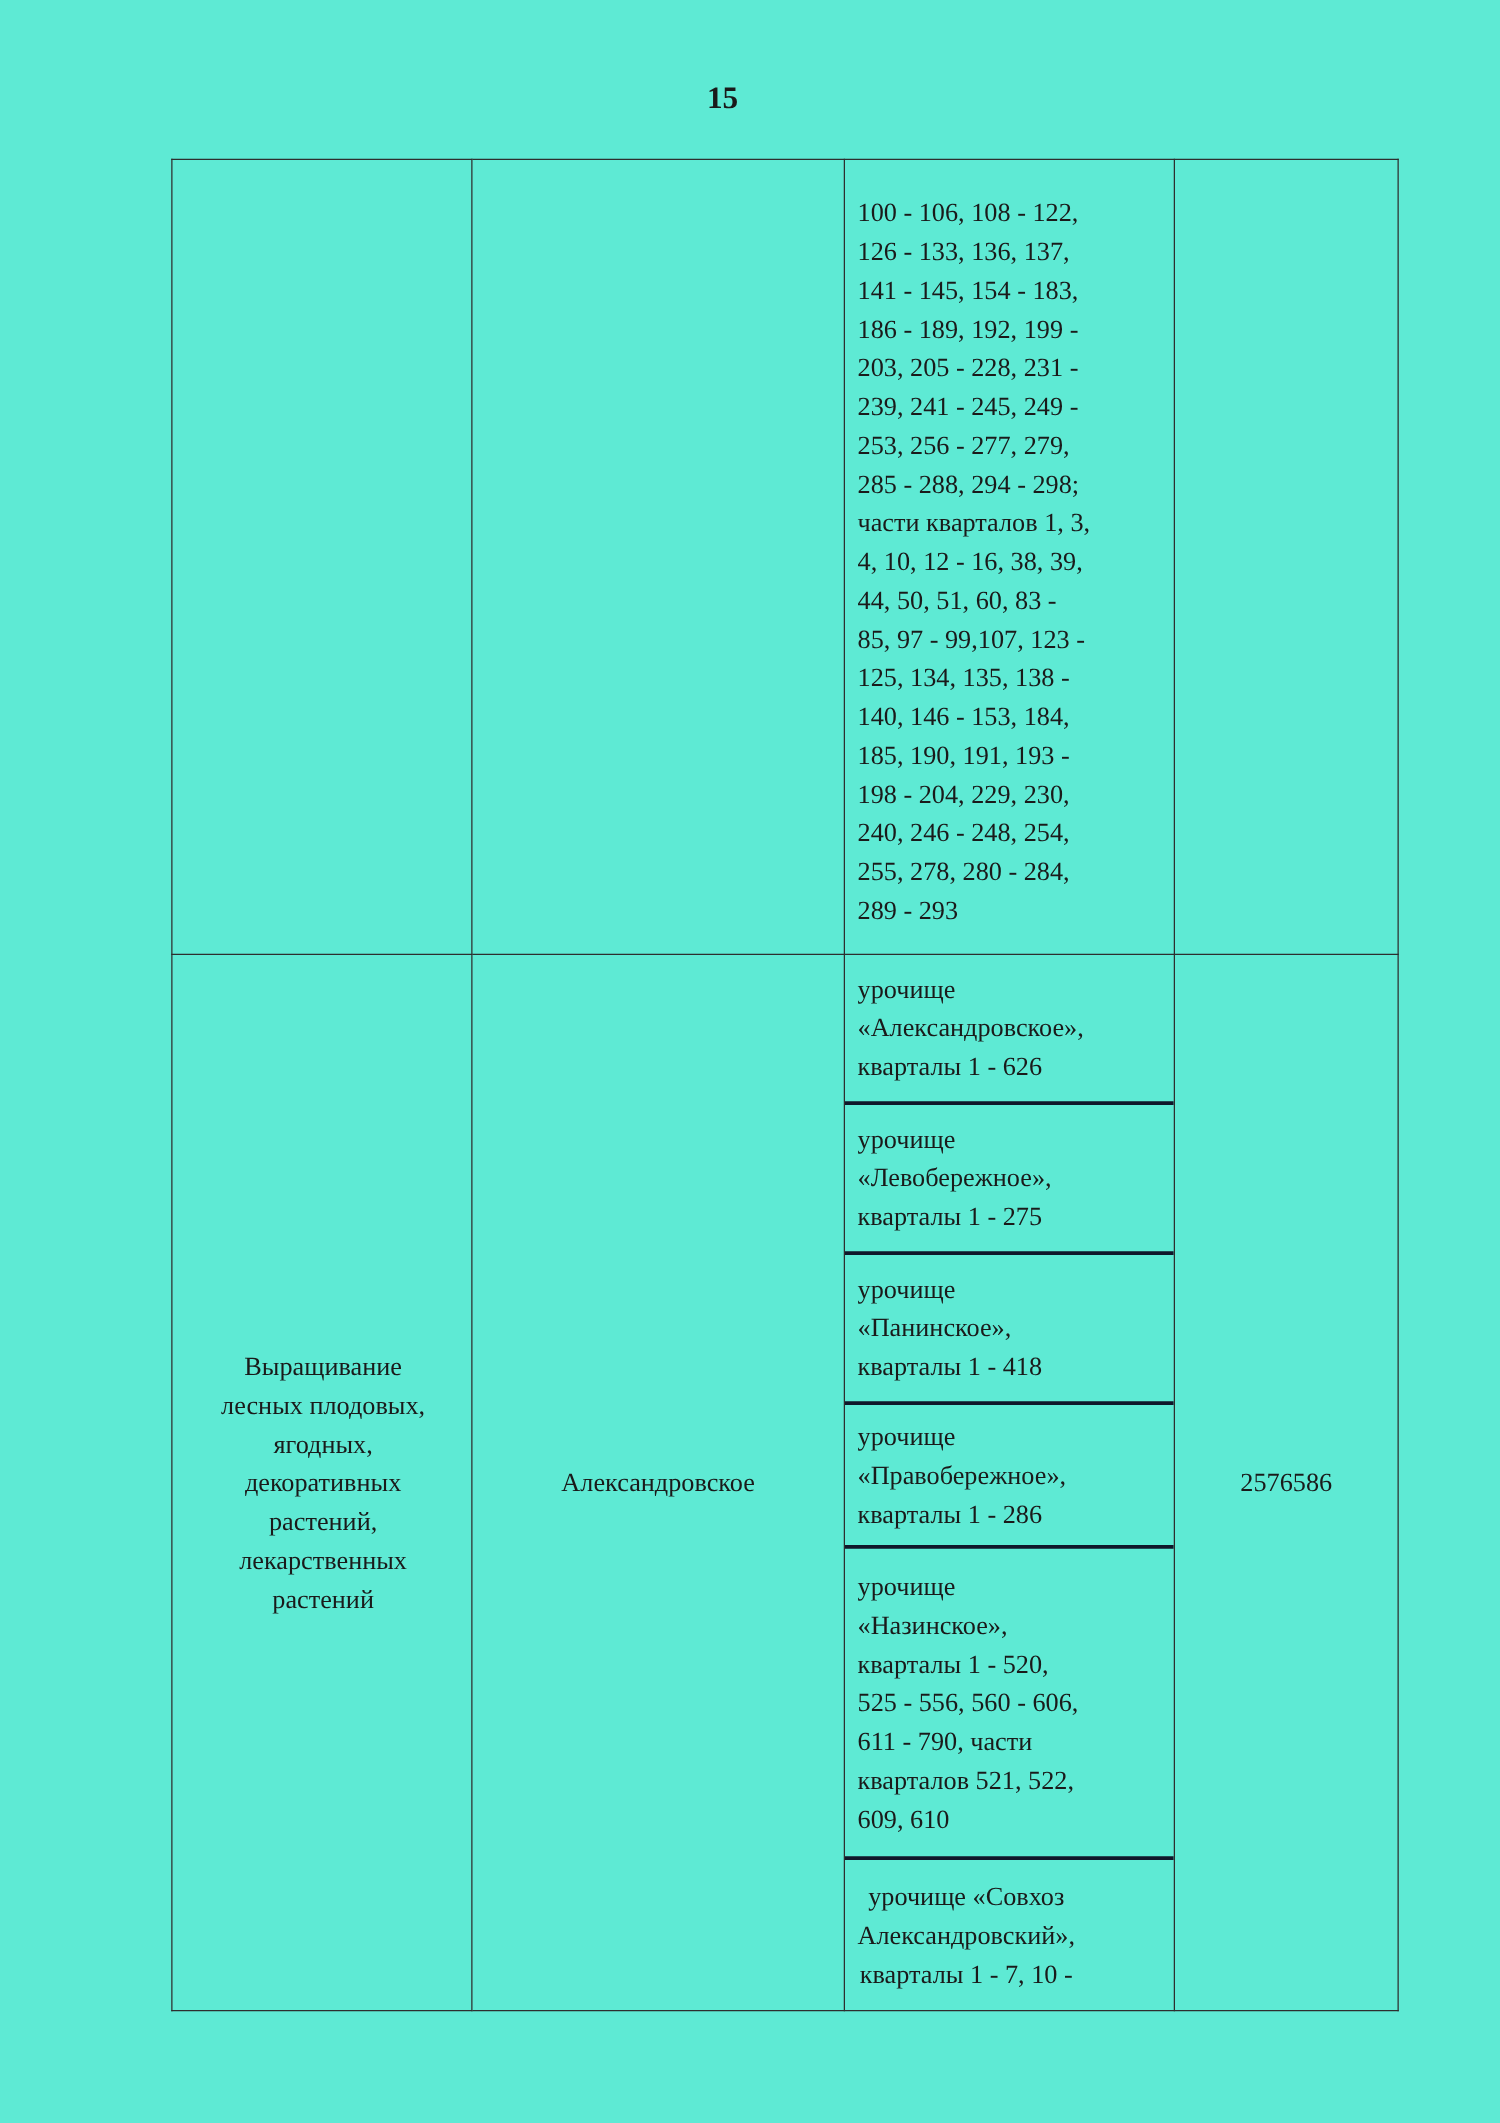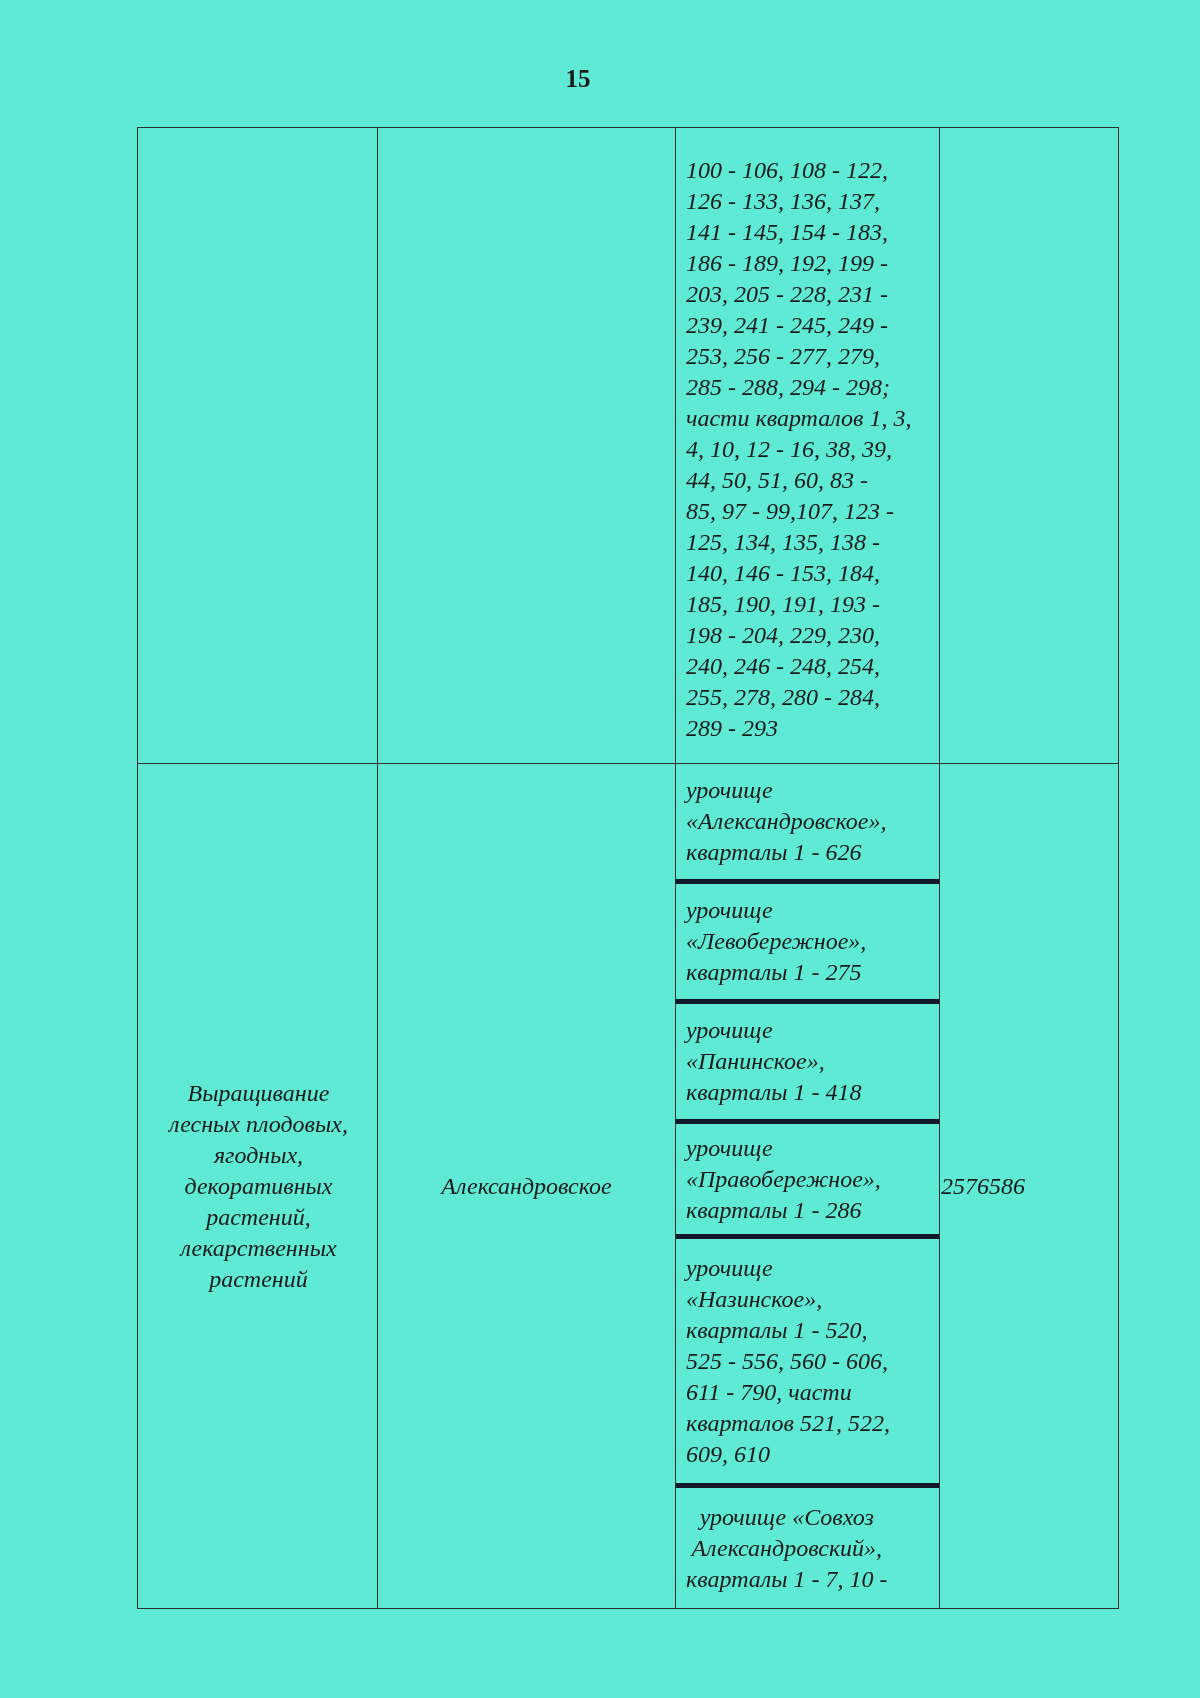--- a/index.html
+++ b/index.html
@@ -26,57 +26,57 @@
   table.doc-table {
     position: absolute;
     left: 137px;
     top: 127px;
     width: 981px;
     border-collapse: collapse;
     table-layout: fixed;
   }
   table.doc-table td {
     border: 1px solid #2e2e2e;
-    font-size: 24px;
+    font-size: 21px;
     line-height: 31px;
     vertical-align: middle;
     box-sizing: border-box;
     overflow: hidden;
-    font-style: italic;
   }
   td.cell-activity {
     padding: 6px 8px 6px 10px;
     white-space: pre-line;
     vertical-align: middle;
     text-align: center;
   }
   td.cell-name {
     text-align: center;
     vertical-align: middle;
   }
   td.cell-quarters {
     vertical-align: top;
     padding: 13px 6px 6px 10px;
     white-space: pre-line;
   }
   td.cell-area {
+    text-align: center;
     vertical-align: middle;
   }
   td.cell-tracts { padding: 0; vertical-align: top; }
   .substack {
     display: flex;
     flex-direction: column;
     width: 100%;
   }
   .subcell {
     display: flex;
     align-items: center;
     padding: 0 6px 0 10px;
     white-space: pre-line;
-    border-bottom: 5px solid #0f172a;
+    border-bottom: 3px solid #0f172a;
     box-sizing: border-box;
     flex: 0 0 auto;
   }
   .subcell:last-child { border-bottom: none; text-align: center; }
 </style>
 </head>
 <body>
 
 <div class="page">
 

